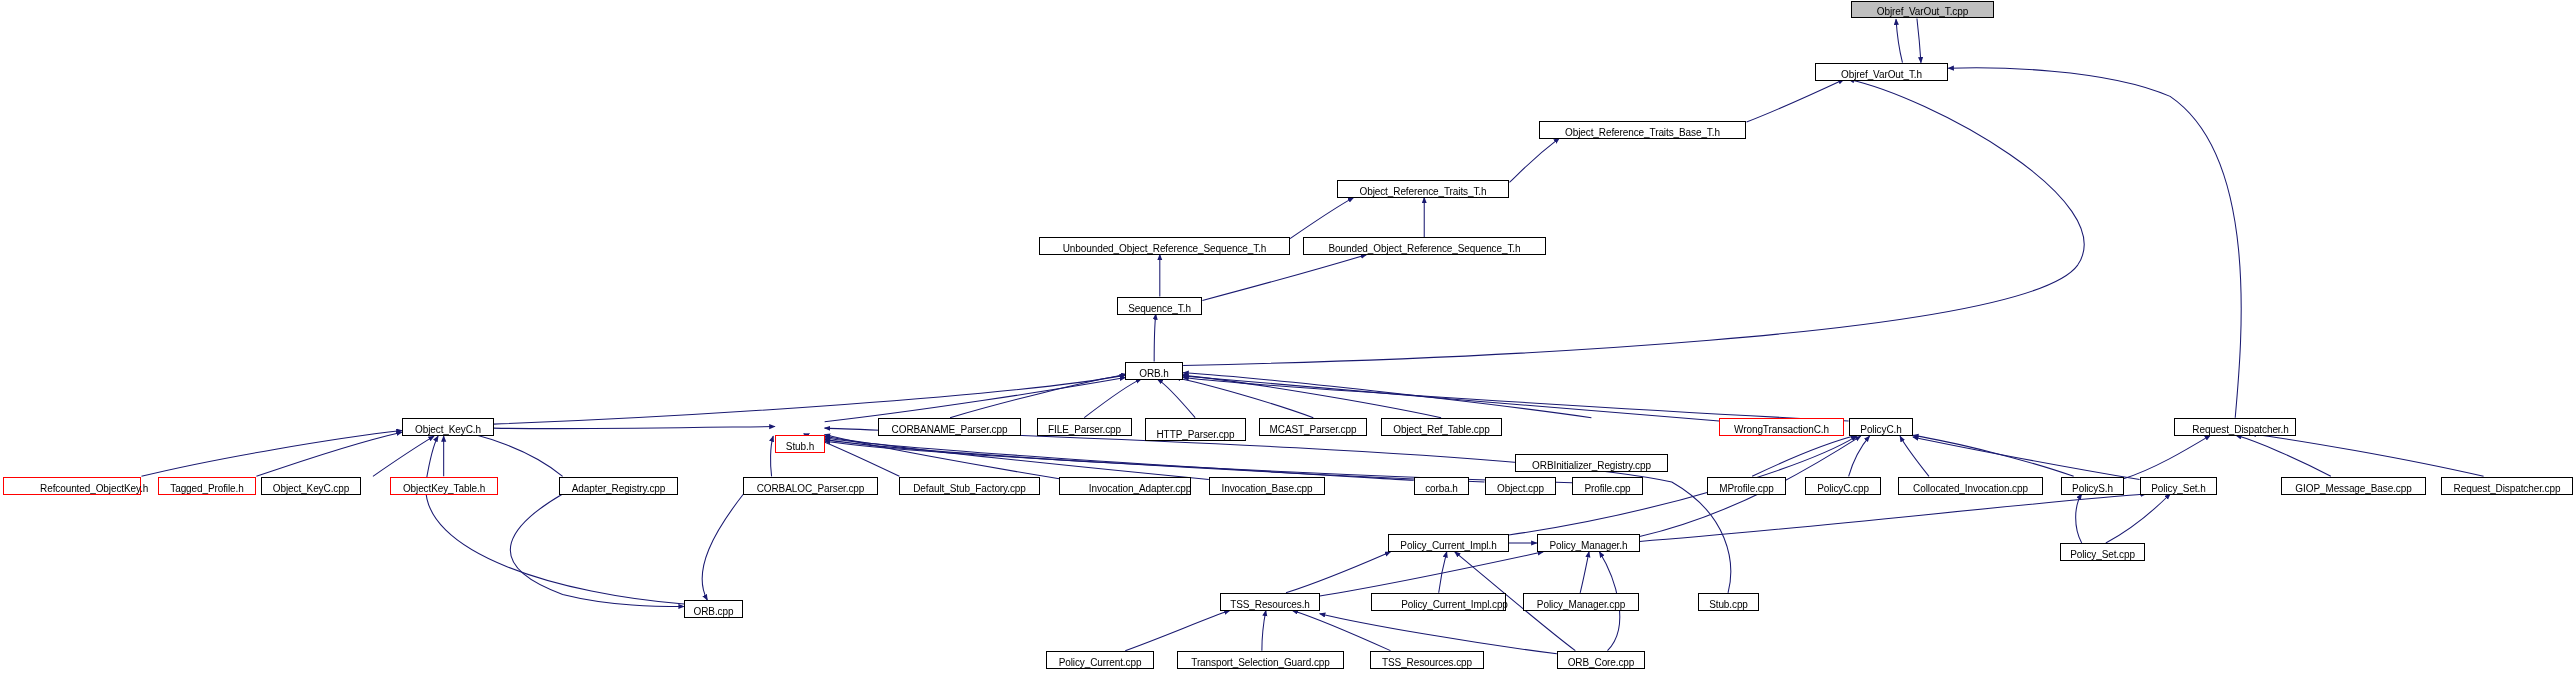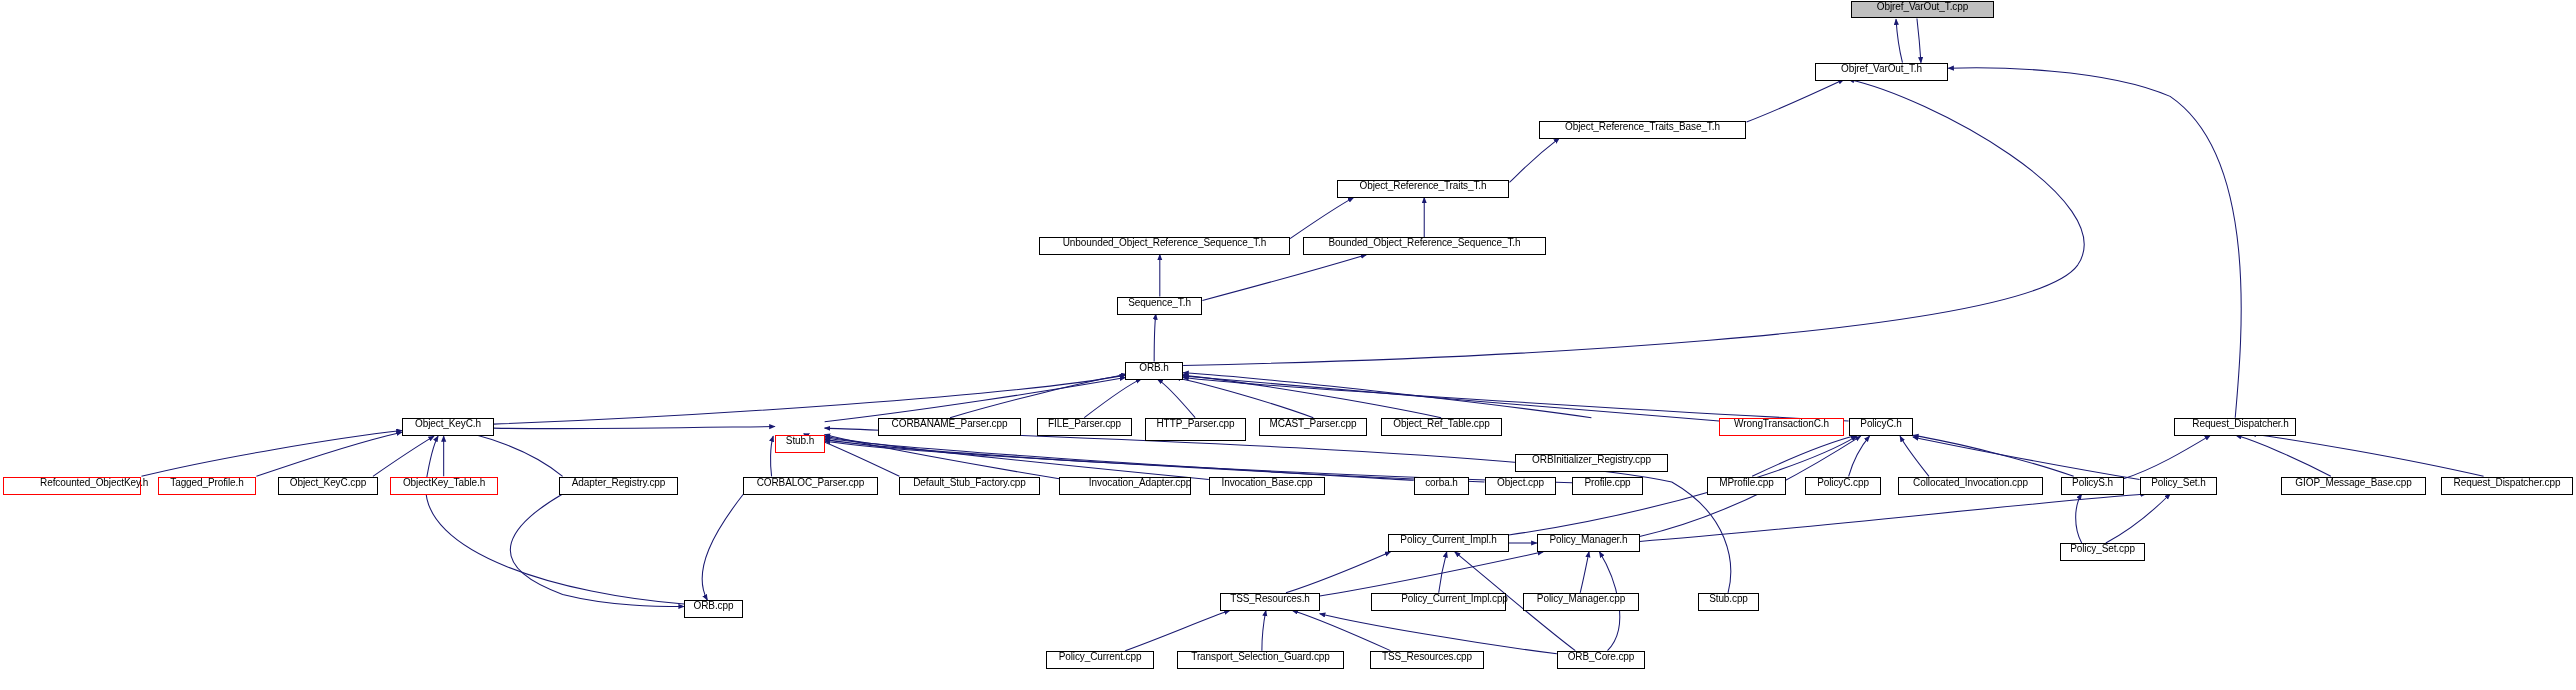--- a/index.html
+++ b/index.html
@@ -23,21 +23,21 @@
     left: 0;
     top: 0;
     width: 2576px;
     height: 690px;
     pointer-events: none;
   }
   .node {
     position: absolute;
     box-sizing: border-box;
     display: flex;
-    align-items: flex-start;
+    align-items: flex-end;
     justify-content: center;
     border: 0.8px solid #000000;
     background: #ffffff;
     color: #000000;
     font-size: 10px;
     line-height: 1;
     white-space: nowrap;
     letter-spacing: -0.1px;
     cursor: pointer;
   }
@@ -187,21 +187,21 @@
       </div>
       <div class="node" style="left: 2174px; top: 418px; width: 122px; height: 17.7px; padding-left: 11px;">
         <span class="node-label">Request_Dispatcher.h</span>
       </div>
       <div class="node red" style="left: 3.2px; top: 477px; width: 138px; height: 17.7px; padding-left: 44px;">
         <span class="node-label">Refcounted_ObjectKey.h</span>
       </div>
       <div class="node red" style="left: 158px; top: 477px; width: 98px; height: 17.7px;">
         <span class="node-label">Tagged_Profile.h</span>
       </div>
-      <div class="node" style="left: 278px; top: 477px; width: 100px; height: 17.7px;">
+      <div class="node" style="left: 261px; top: 477px; width: 100px; height: 17.7px;">
         <span class="node-label">Object_KeyC.cpp</span>
       </div>
       <div class="node red" style="left: 390px; top: 477px; width: 108px; height: 17.7px;">
         <span class="node-label">ObjectKey_Table.h</span>
       </div>
       <div class="node" style="left: 559px; top: 477px; width: 119px; height: 17.7px;">
         <span class="node-label">Adapter_Registry.cpp</span>
       </div>
       <div class="node" style="left: 743px; top: 477px; width: 135px; height: 17.7px;">
         <span class="node-label">CORBALOC_Parser.cpp</span>

